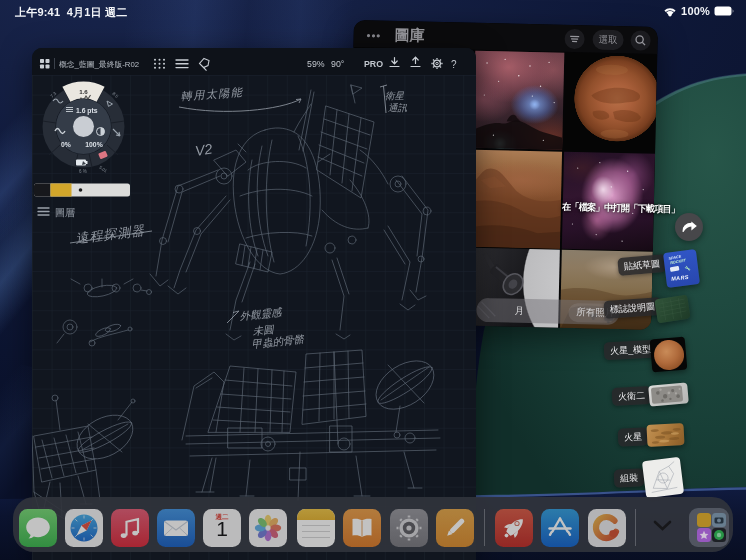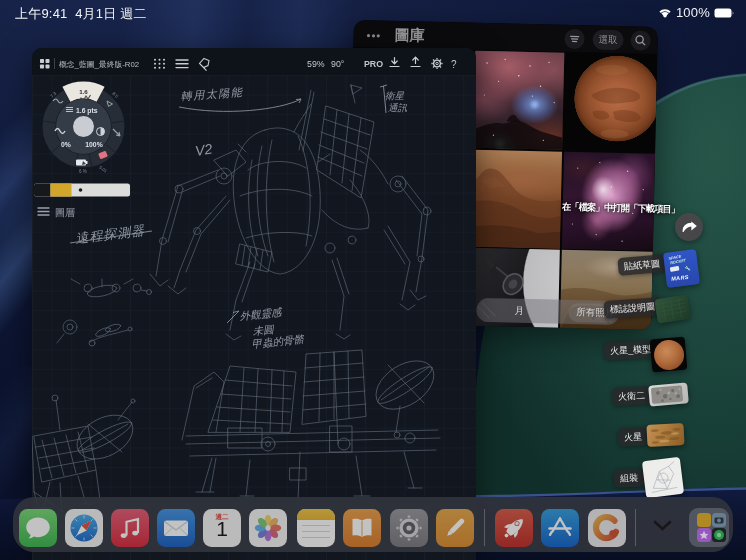--- a/index.html
+++ b/index.html
@@ -7,21 +7,21 @@
 body{width:746px;height:560px;overflow:hidden;position:relative;background:#0e1734;font-family:"Liberation Sans",sans-serif;}
 .abs{position:absolute;}
 
 #wp{left:0;top:0;width:746px;height:560px;background:
  radial-gradient(900px 500px at 18% -10%, #1a2750 0%, #152044 28%, #0f193a 55%, #0a112a 100%);}
 #streak1{left:-45px;top:50px;width:150px;height:240px;background:linear-gradient(115deg,rgba(95,135,215,0.0) 30%,rgba(95,135,215,0.26) 48%,rgba(60,95,170,0.0) 62%);transform:rotate(18deg);}
 #streak2{left:-75px;top:160px;width:160px;height:260px;background:linear-gradient(115deg,rgba(110,160,235,0.0) 30%,rgba(110,160,235,0.28) 47%,rgba(70,110,190,0.0) 60%);transform:rotate(14deg);}
 #streak3{left:-95px;top:360px;width:170px;height:220px;background:linear-gradient(115deg,rgba(80,120,200,0.0) 32%,rgba(80,120,200,0.10) 48%,rgba(60,95,170,0.0) 62%);transform:rotate(14deg);}
 
 
-.sbar{color:#f2f4f8;font-size:13px;font-weight:normal;letter-spacing:0.2px;}
+.sbar{color:#f2f4f8;font-size:11px;font-weight:bold;letter-spacing:0.2px;}
 #sbL{left:15px;top:5px;}
 #sbR{right:12px;top:5px;display:flex;align-items:center;gap:4px;}
 
 #photos{left:354px;top:20px;width:304px;height:303px;background:#050506;border-radius:11px;transform:rotate(1.3deg);transform-origin:0 0;box-shadow:0 10px 30px rgba(0,0,0,0.45);overflow:hidden;}
 #ph-head{left:0;top:0;width:304px;height:27px;background:#0b0b0d;border-radius:11px 11px 0 0;}
 #ph-dots{left:13px;top:9px;color:#86868c;font-size:11px;font-weight:bold;letter-spacing:1px;}
 #ph-title{left:41px;top:5px;color:#949499;font-size:15px;font-weight:bold;}
 .phcirc{width:20px;height:20px;border-radius:50%;background:#1b1b1f;top:4px;}
 #ph-sel{left:239px;top:4px;width:31px;height:20px;border-radius:10px;background:#1d1d21;color:#8c8c92;font-size:9.5px;text-align:center;line-height:20px;}
 .grid-ph{overflow:hidden;}

